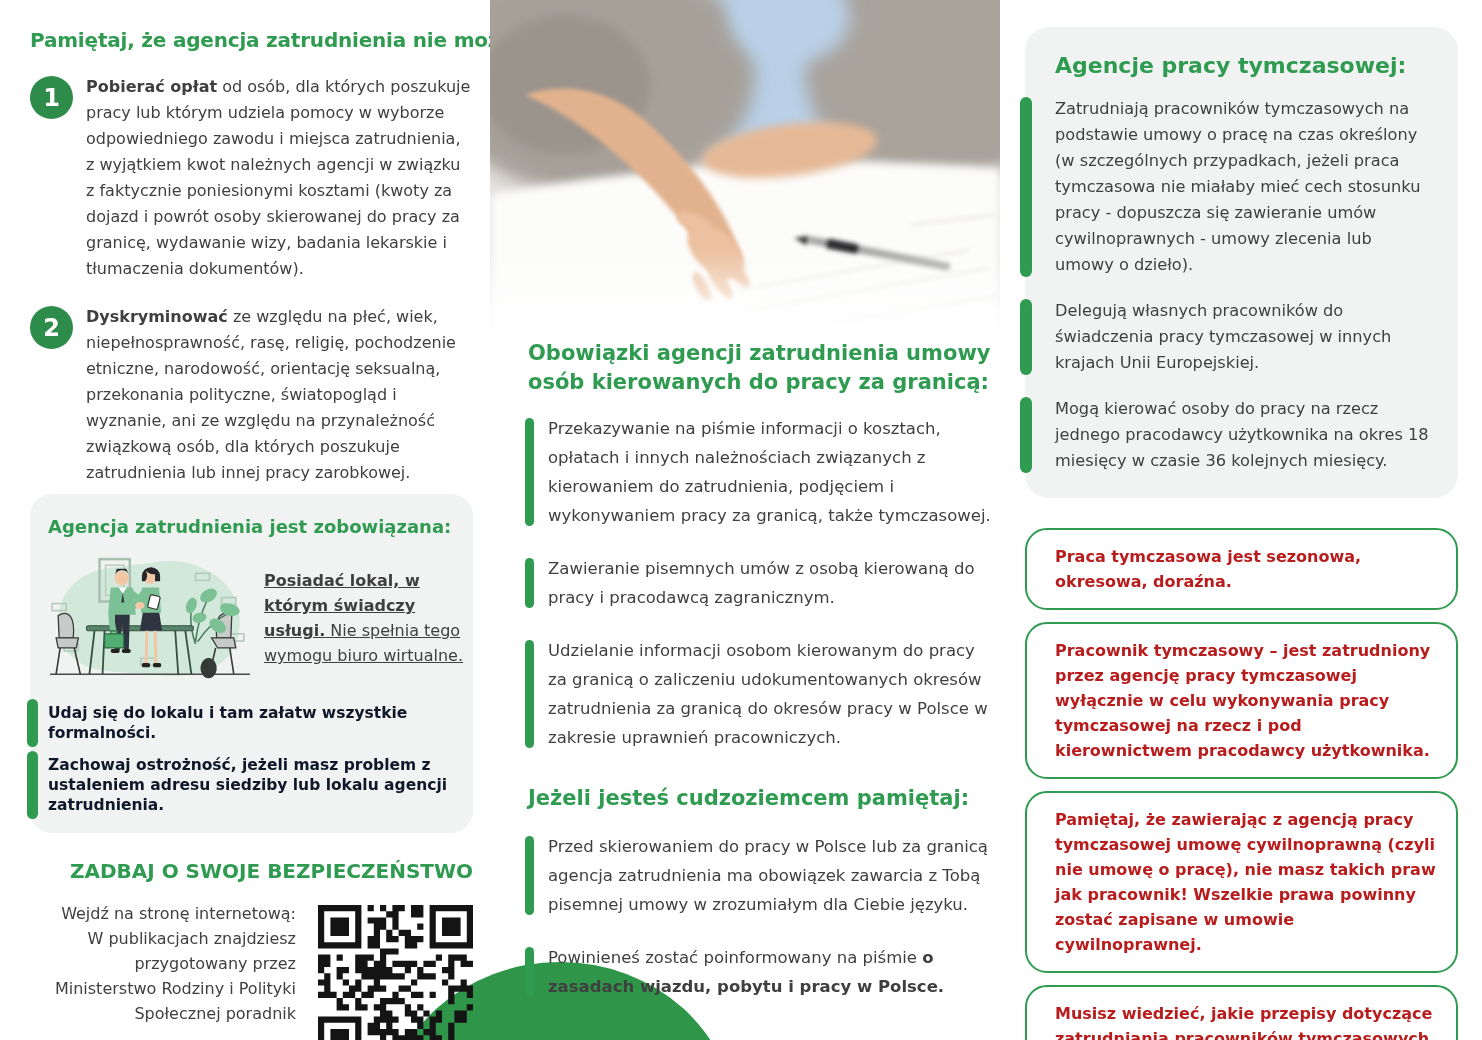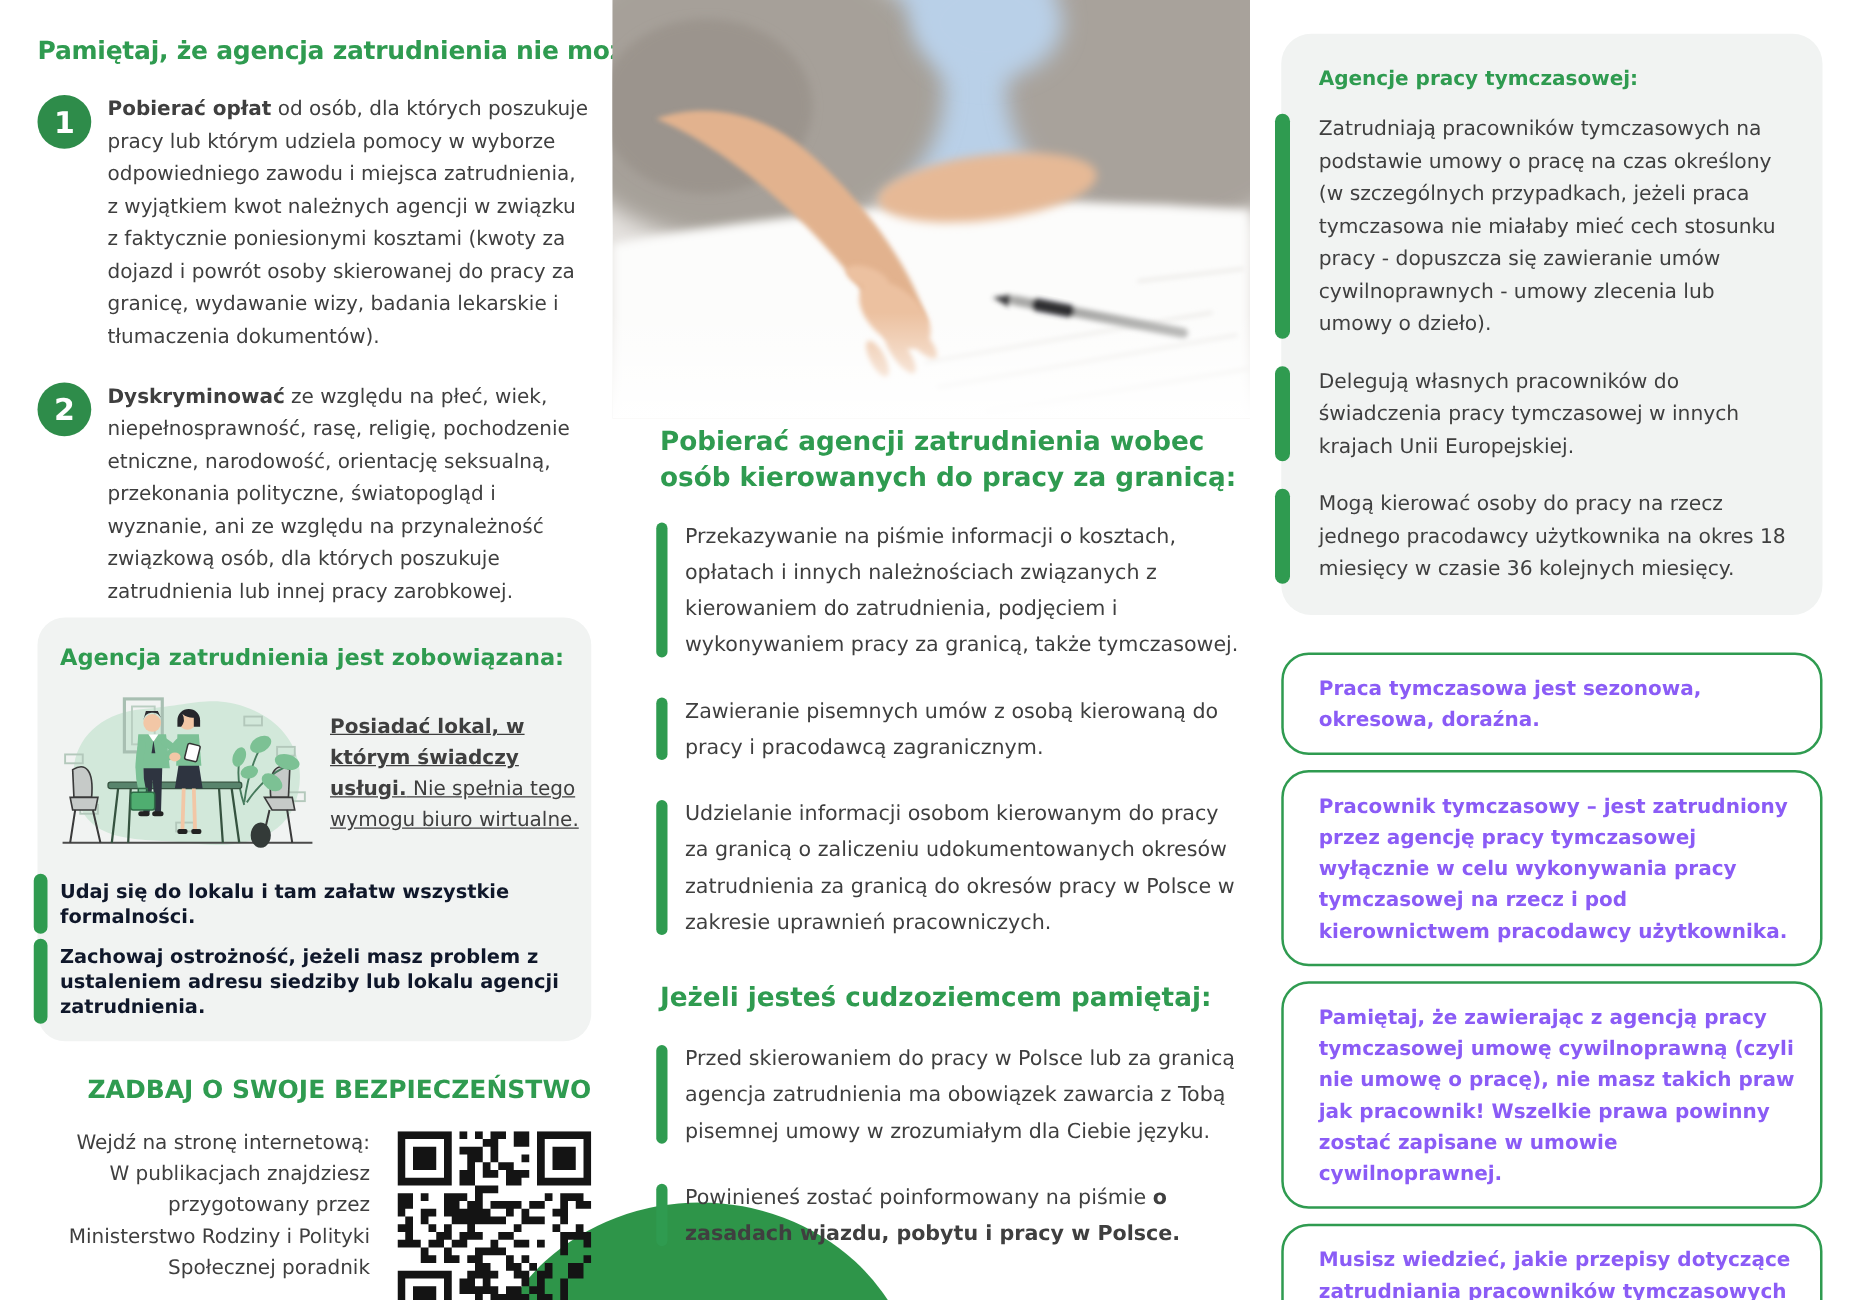--- a/index.html
+++ b/index.html
@@ -32,26 +32,26 @@
   .mid-h2{margin:4px 0 0 38px;font-size:21px;line-height:29px;}
   .mid-h2 div{white-space:nowrap;}
   .duties{margin-top:17px;}
   .duty{position:relative;margin:0 0 24px 35px;padding-left:23px;width:445px;font-size:16.5px;line-height:29px;}
   .duty-bar{position:absolute;left:0;top:4px;bottom:4px;width:9px;border-radius:5px;background:#2f9b50;}
   .mid-h2b{margin:34px 0 0 38px;font-size:21px;white-space:nowrap;}
   .f-items{margin-top:22px;}
   
   .col-right{position:absolute;left:1025px;top:27px;width:433px;z-index:2;}
   .ag-box{background:#f1f3f2;border-radius:24px;padding:22px 26px 24px 30px;margin-bottom:30px;}
-  .ag-head{font-size:16px;margin:4px 0 18px;white-space:nowrap;}
+  .ag-head{font-size:22px;margin:4px 0 18px;white-space:nowrap;}
   .ritem{position:relative;margin-bottom:20px;font-size:16.2px;line-height:26px;}
   .ritem:last-child{margin-bottom:0;}
   .r-bar{position:absolute;left:-35px;top:1px;bottom:1px;width:12px;border-radius:8px;background:#2f9b50;}
   .note{border:2px solid #2f9b50;border-radius:22px;padding:14px 20px 14px 28px;margin-bottom:12px;
-        color:#8b5cf6;font-weight:bold;font-size:16px;line-height:25px;background:#fff;}
+        color:#b91c1c;font-weight:bold;font-size:16px;line-height:25px;background:#fff;}
   
   .dome{position:absolute;left:385px;top:962px;width:350px;height:320px;border-radius:50%;
         background:#2e9549;z-index:1;}
 </style>
 </head>
 <body>
 
 <div class="page">
 
   <div class="dome"></div>
@@ -214,21 +214,21 @@
           <ellipse cx="244" cy="270" rx="22" ry="7" transform="rotate(48 244 270)"></ellipse>
           <ellipse cx="230" cy="282" rx="20" ry="6.5" transform="rotate(55 230 282)"></ellipse>
           <ellipse cx="212" cy="287" rx="16" ry="6" transform="rotate(62 212 287)"></ellipse>
           <ellipse cx="204" cy="222" rx="18" ry="8" transform="rotate(20 204 222)"></ellipse>
         </g>
         <rect x="0" y="250" width="510" height="85" fill="url(#fade)"></rect>
       </svg>
     </div>
 
     <div class="mid-h2 h-green">
-      <div>Pobierać agencji zatrudnienia wobec</div>
+      <div>Obowiązki agencji zatrudnienia umowy</div>
       <div>osób kierowanych do pracy za granicą:</div>
     </div>
 
     <div class="duties">
       <div class="duty">
         <span class="duty-bar"></span>
         <span>Przekazywanie na piśmie informacji o kosztach, opłatach i innych należnościach związanych z kierowaniem do zatrudnienia, podjęciem i wykonywaniem pracy za granicą, także tymczasowej.</span>
       </div>
       <div class="duty">
         <span class="duty-bar"></span>

